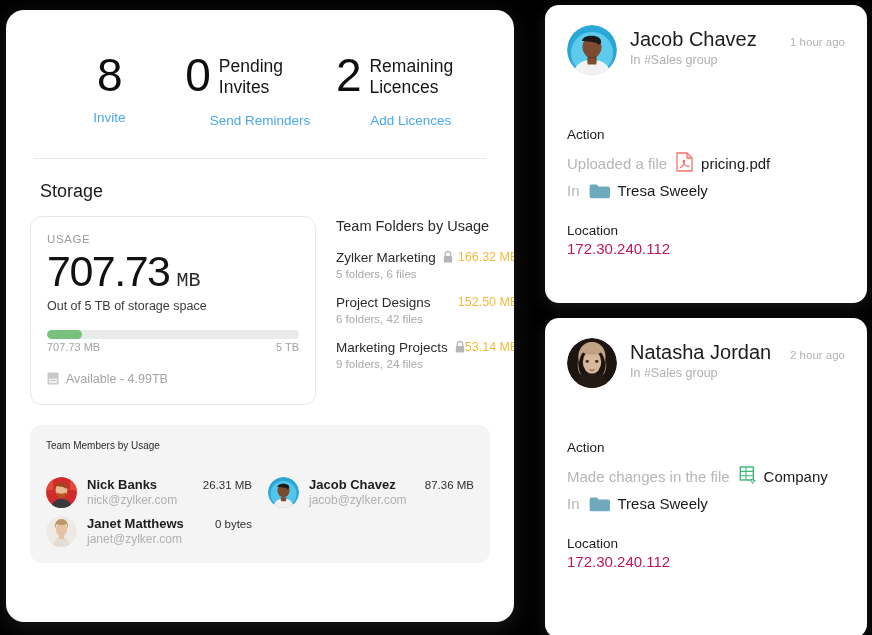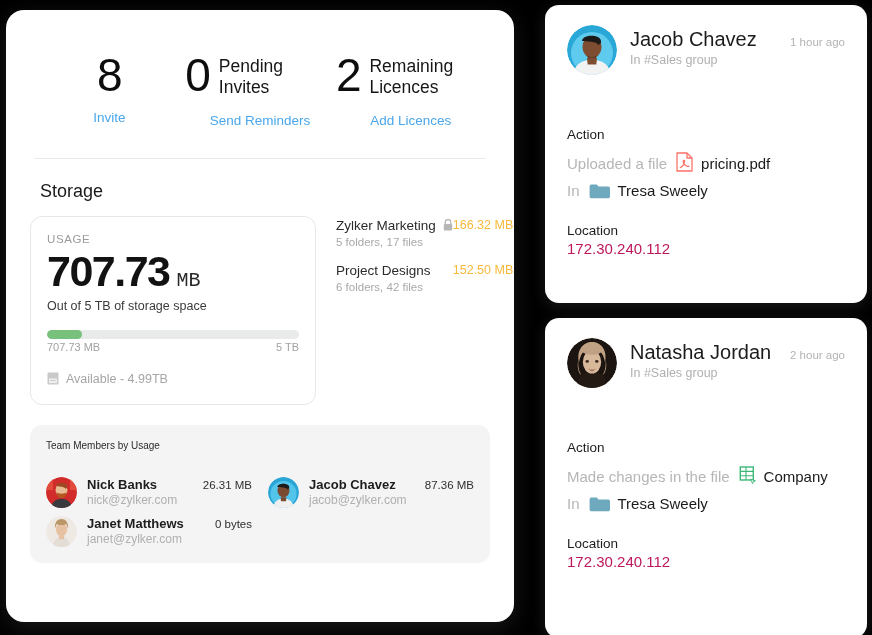--- a/index.html
+++ b/index.html
@@ -102,21 +102,21 @@
     letter-spacing: 0.6px;
     color: #9b9b9b;
   }
   .usage-value-row {
     display: flex;
     align-items: baseline;
     margin-top: 4px;
   }
   .usage-value {
     font-size: 43px;
-    font-weight: bold;
+    font-weight: normal;
     color: #121212;
     letter-spacing: -1.5px;
     line-height: 1.05;
   }
   .usage-unit {
     font-size: 20px;
     color: #2a2a2a;
     margin-left: 7px;
     font-family: Liberation Mono, monospace;
   }
@@ -399,41 +399,53 @@
           <svg class="drive-icon" viewBox="0 0 12 13">
             <rect x="0.5" y="0.5" width="11" height="12" rx="1" fill="#c9c9c9"></rect>
             <rect x="2" y="6.5" width="8" height="4.6" fill="#efefef"></rect>
             <rect x="3.4" y="8" width="5.2" height="1" fill="#c9c9c9"></rect>
           </svg>
           <span>Available - 4.99TB</span>
         </div>
       </div>
 
       <div class="folders">
+        <div class="folders-title">Team Folders by Usage</div>
 
         <div class="folder-item">
           <div class="folder-line1">
             <span class="folder-name">Zylker Marketing</span>
             <svg class="lock-icon" viewBox="0 0 10 12">
               <path d="M2.2 5V3.3a2.8 2.8 0 0 1 5.6 0V5" fill="none" stroke="#b6b6b6" stroke-width="1.3"></path>
               <rect x="0.8" y="4.9" width="8.4" height="6.6" rx="1.1" fill="#b6b6b6"></rect>
             </svg>
             <span class="folder-size">166.32 MB</span>
           </div>
-          <div class="folder-line2">5 folders, 17 files</div>
+          <div class="folder-line2">5 folders, 6 files</div>
         </div>
 
         <div class="folder-item">
           <div class="folder-line1">
             <span class="folder-name">Project Designs</span>
             <span class="folder-size">152.50 MB</span>
           </div>
           <div class="folder-line2">6 folders, 42 files</div>
         </div>
 
+        <div class="folder-item">
+          <div class="folder-line1">
+            <span class="folder-name">Marketing Projects</span>
+            <svg class="lock-icon" viewBox="0 0 10 12">
+              <path d="M2.2 5V3.3a2.8 2.8 0 0 1 5.6 0V5" fill="none" stroke="#b6b6b6" stroke-width="1.3"></path>
+              <rect x="0.8" y="4.9" width="8.4" height="6.6" rx="1.1" fill="#b6b6b6"></rect>
+            </svg>
+            <span class="folder-size">53.14 MB</span>
+          </div>
+          <div class="folder-line2">9 folders, 24 files</div>
+        </div>
       </div>
 
     </div>
 
     <div class="members-card">
       <div class="members-title">Team Members by Usage</div>
       <div class="members-grid">
 
 
         <div class="member">

